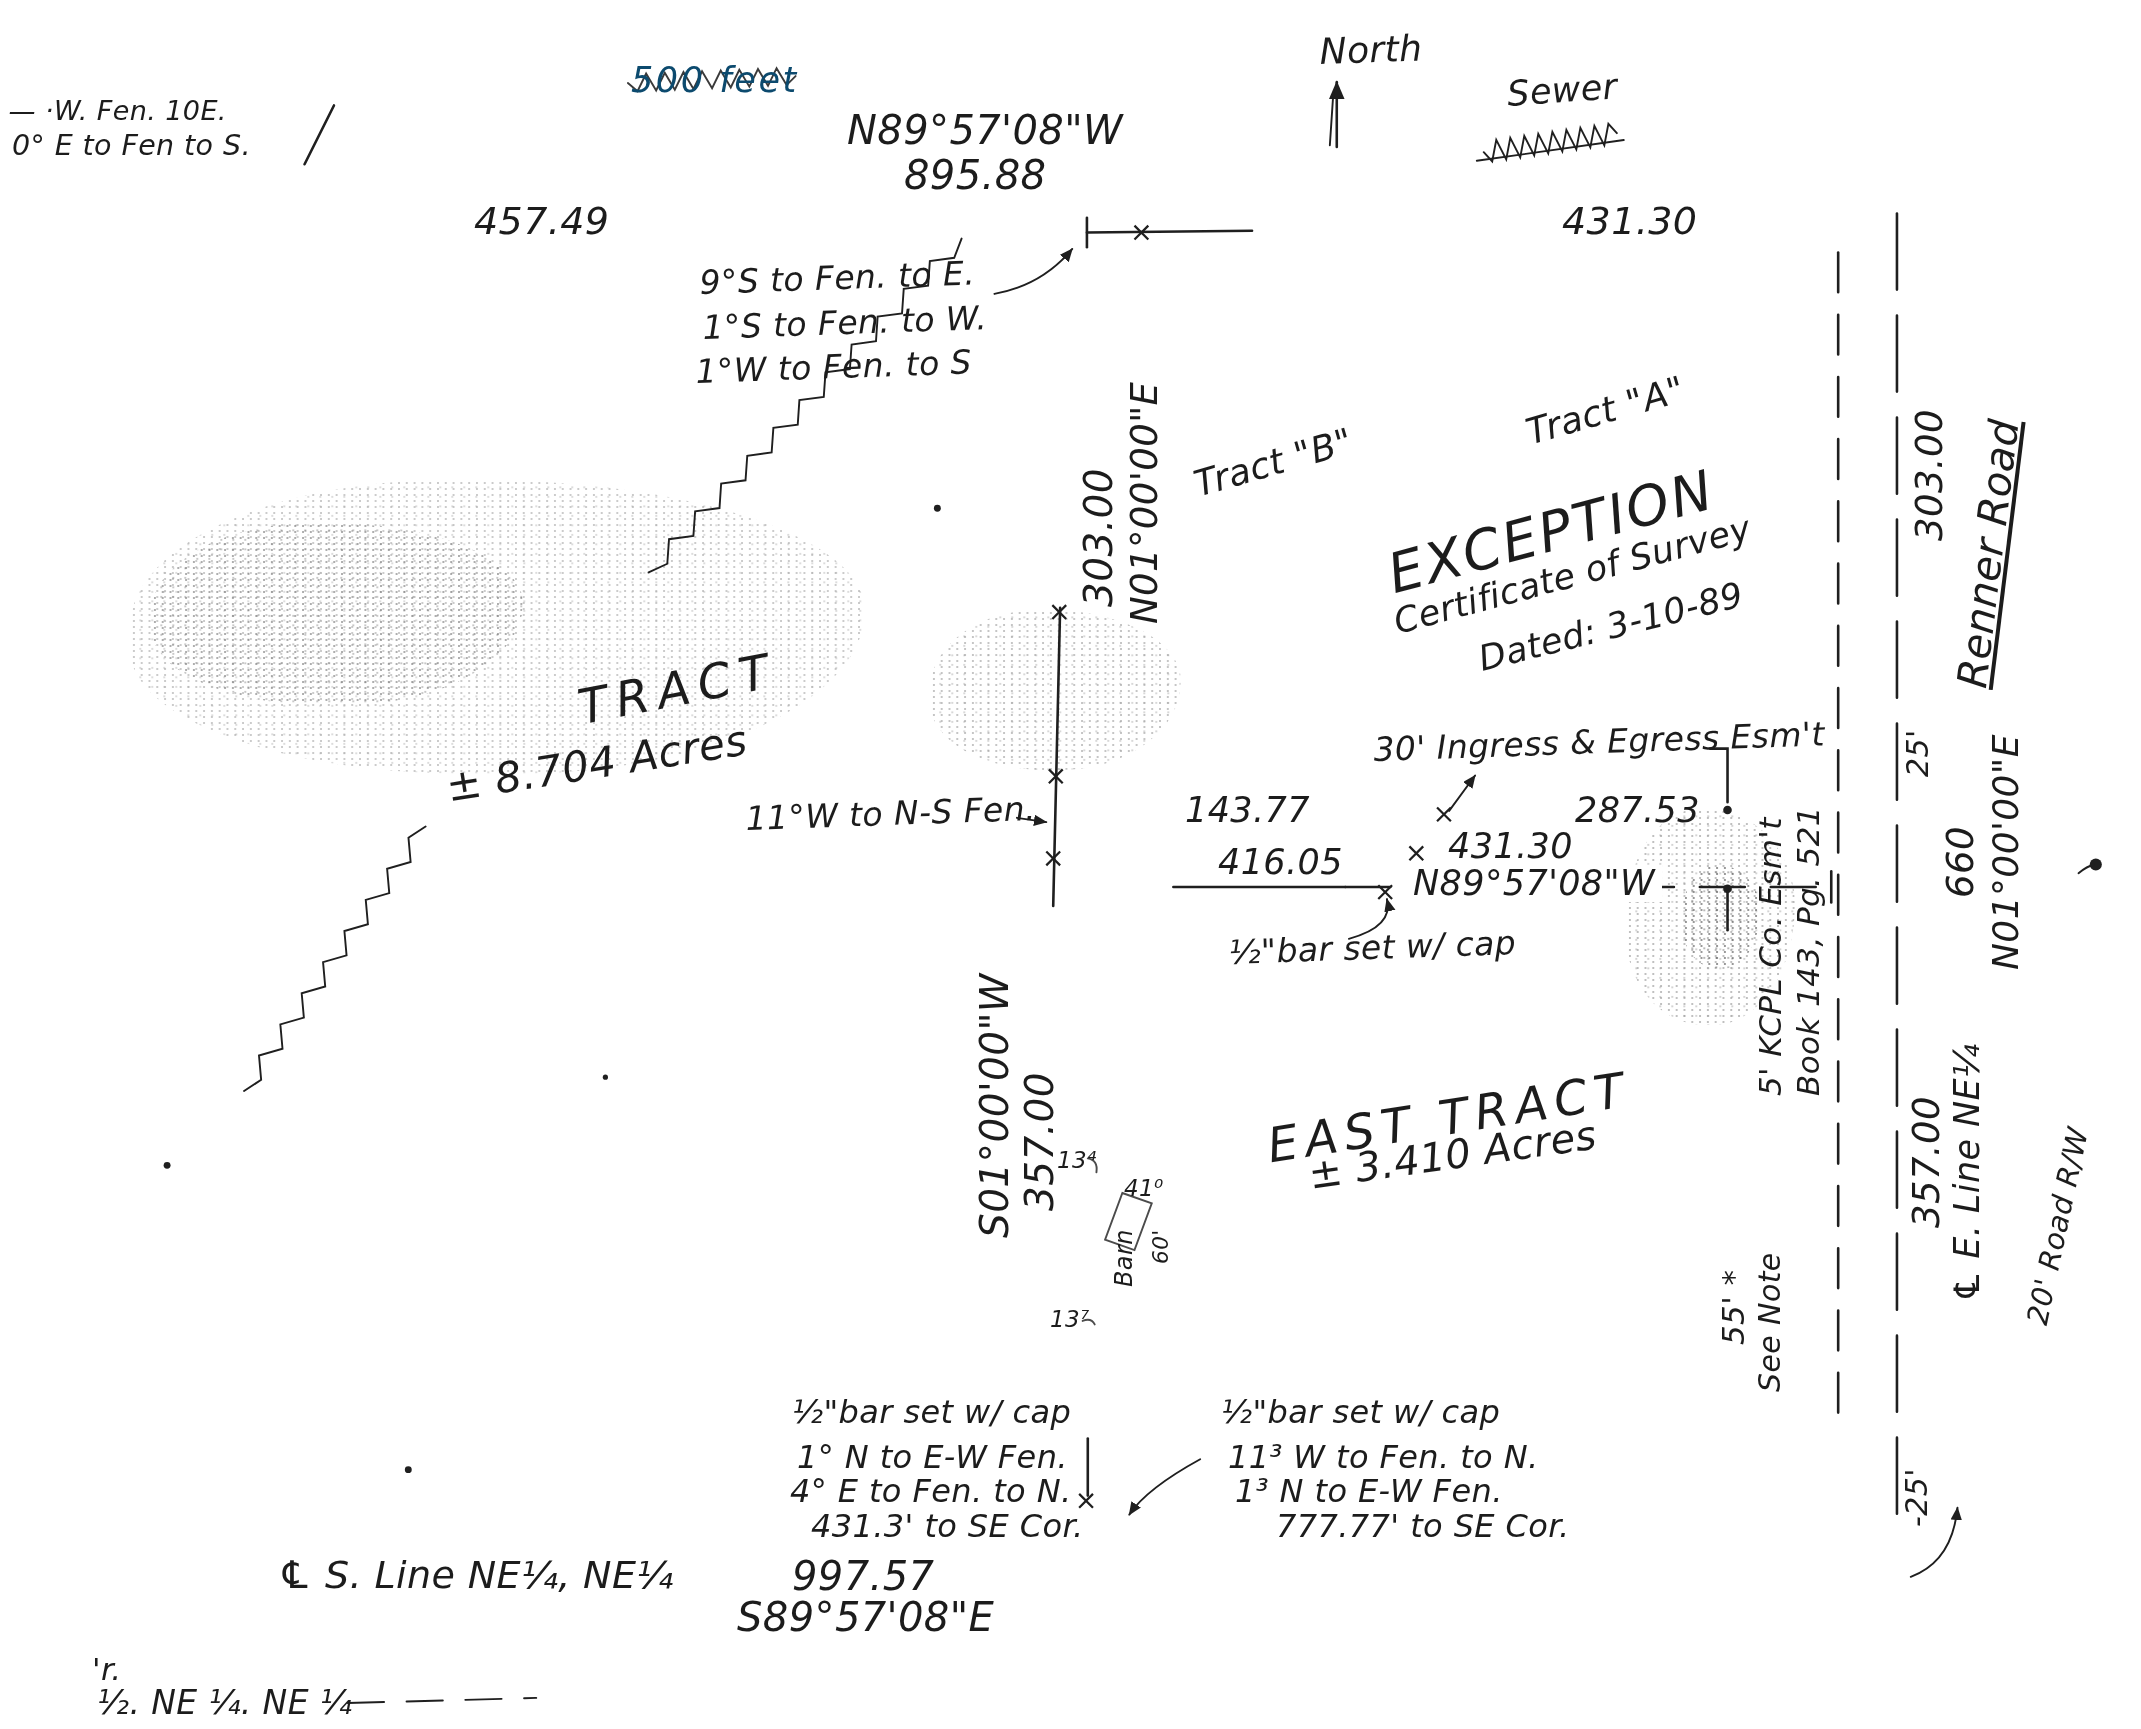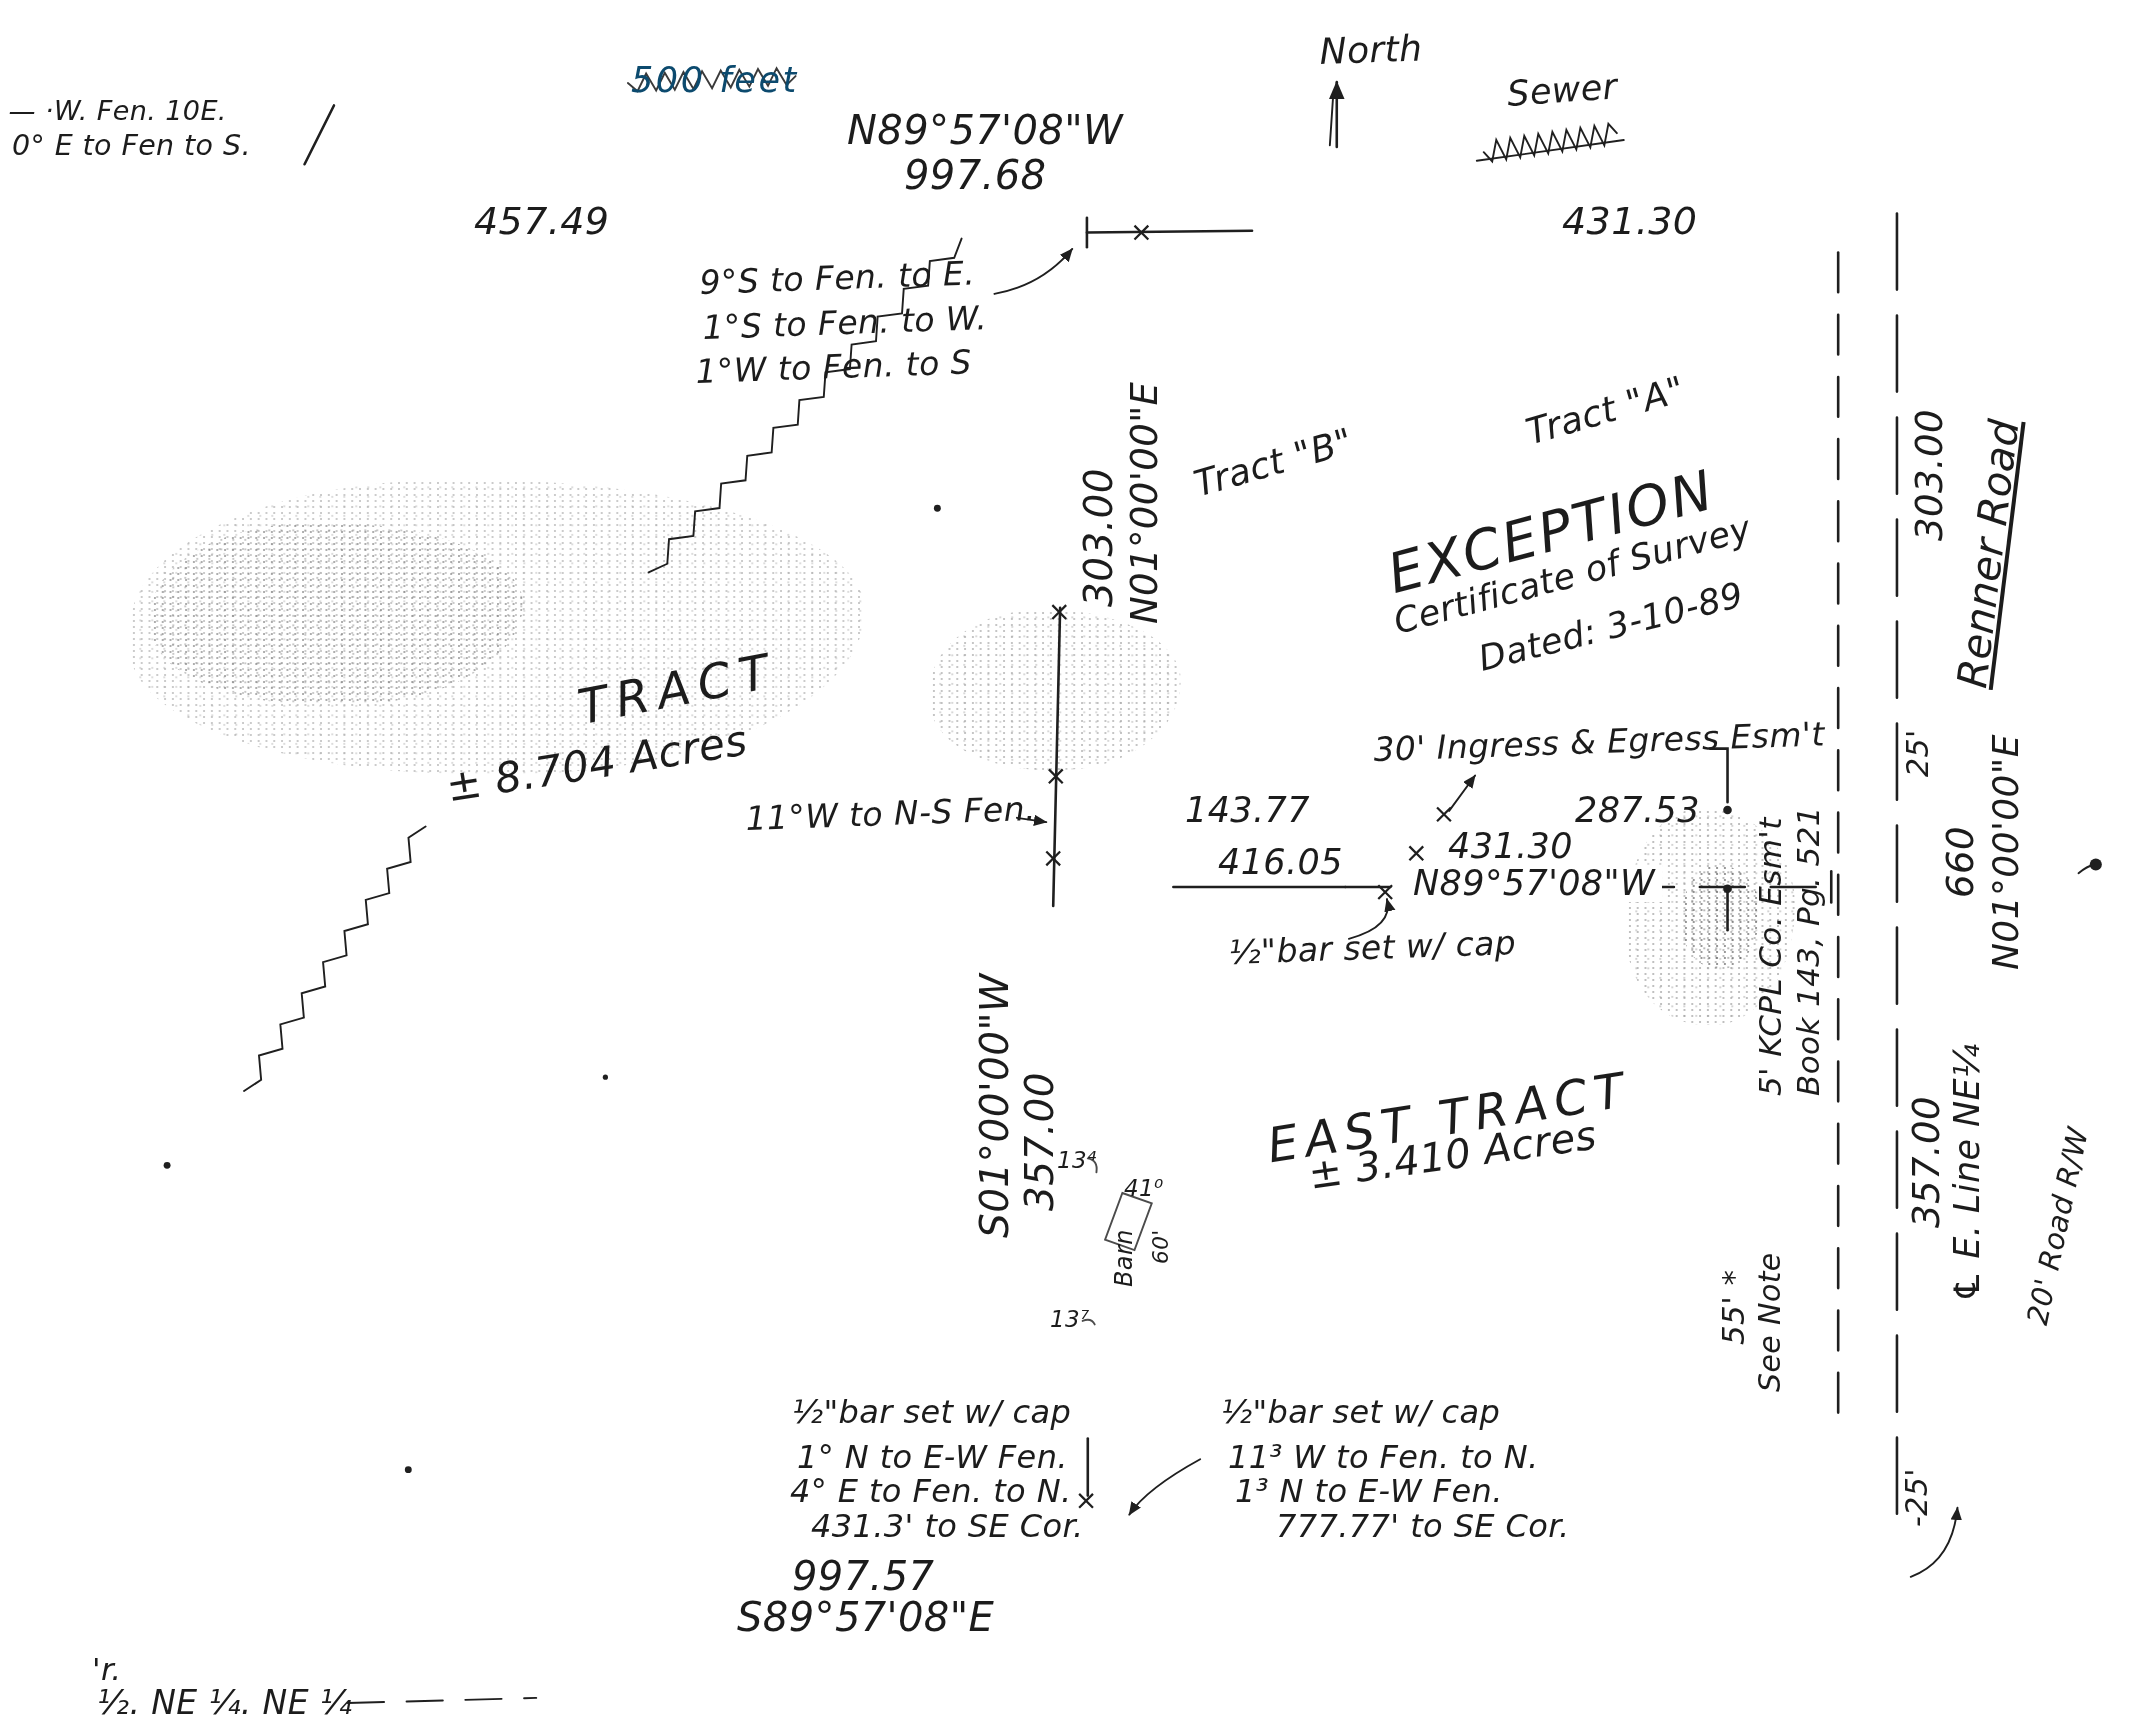--- a/index.html
+++ b/index.html
@@ -126,21 +126,21 @@
 
   <div class="lbl" style="left:8.6px;top:97px;font-size:27px;">— ·W. Fen. 10E.</div>
   <div class="lbl" style="left:12px;top:131px;font-size:28.5px;">0° E to Fen to S.</div>
 
   <div class="lbl" style="left:631px;top:62px;font-size:35px;color:#0c4a6e;letter-spacing:2.6px;">500 feet</div>
 
   <div class="lbl" style="left:1319px;top:33px;font-size:36px;transform:rotate(-2deg);">North</div>
   <div class="lbl" style="left:1506px;top:76px;font-size:35px;transform:rotate(-4deg);">Sewer</div>
 
   <div class="lbl" style="left:847px;top:109px;font-size:40px;">N89°57'08"W</div>
-  <div class="lbl" style="left:904px;top:154px;font-size:40px;">997.68</div>
+  <div class="lbl" style="left:904px;top:154px;font-size:40px;">895.88</div>
   <div class="lbl" style="left:474px;top:202px;font-size:38px;">457.49</div>
   <div class="lbl" style="left:1562px;top:202px;font-size:38px;">431.30</div>
 
   <div class="lbl" style="left:699px;top:266px;font-size:33px;transform:rotate(-2deg);">9°S to Fen. to E.</div>
   <div class="lbl" style="left:702px;top:311px;font-size:33px;transform:rotate(-2deg);">1°S to Fen. to W.</div>
   <div class="lbl" style="left:695px;top:355px;font-size:33px;transform:rotate(-2deg);">1°W to Fen. to S</div>
 
   <div class="lbl" style="left:1079px;top:607px;font-size:39px;transform:rotate(-90deg);">303.00</div>
   <div class="lbl" style="left:1126px;top:624px;font-size:37px;transform:rotate(-90deg);">N01°00'00"E</div>
 
@@ -194,20 +194,21 @@
   <div class="lbl" style="left:792px;top:1396px;font-size:32px;">½"bar set w/ cap</div>
   <div class="lbl" style="left:797px;top:1441px;font-size:32px;">1° N to E-W Fen.</div>
   <div class="lbl" style="left:790px;top:1475px;font-size:32px;">4° E to Fen. to N.</div>
   <div class="lbl" style="left:811px;top:1510px;font-size:32px;">431.3' to SE Cor.</div>
 
   <div class="lbl" style="left:1221px;top:1396px;font-size:32px;">½"bar set w/ cap</div>
   <div class="lbl" style="left:1228px;top:1441px;font-size:32px;">11³ W to Fen. to N.</div>
   <div class="lbl" style="left:1235px;top:1475px;font-size:32px;">1³ N to E-W Fen.</div>
   <div class="lbl" style="left:1276px;top:1510px;font-size:32px;">777.77' to SE Cor.</div>
 
+  <div class="lbl" style="left:278px;top:1556px;font-size:38px;">℄ S. Line NE¼, NE¼</div>
   <div class="lbl" style="left:792px;top:1555px;font-size:40px;">997.57</div>
   <div class="lbl" style="left:737px;top:1596px;font-size:40px;">S89°57'08"E</div>
 
   <div class="lbl" style="left:92px;top:1653px;font-size:31px;">'r.</div>
   <div class="lbl" style="left:97px;top:1686px;font-size:33px;text-align:right;">½. NE ¼. NE ¼</div>
 
 </div>
 
 
 </body></html>

